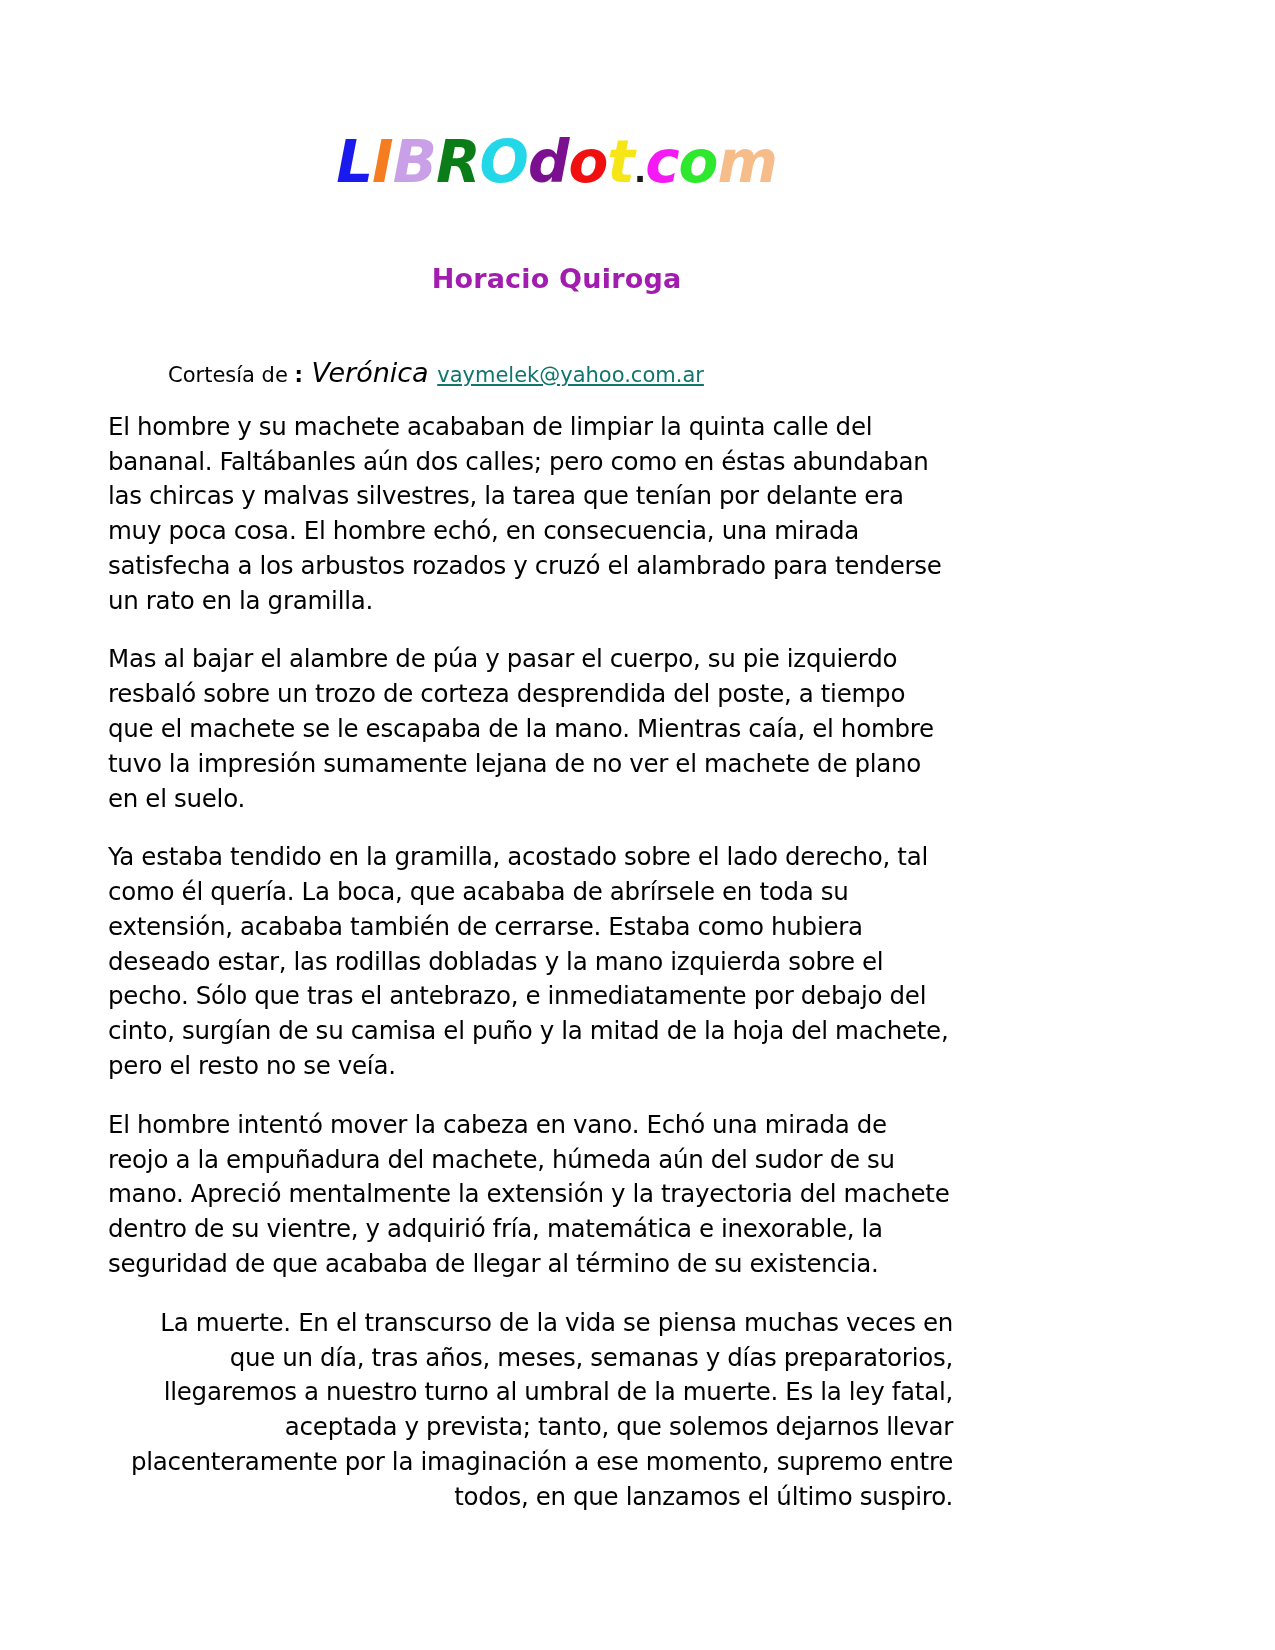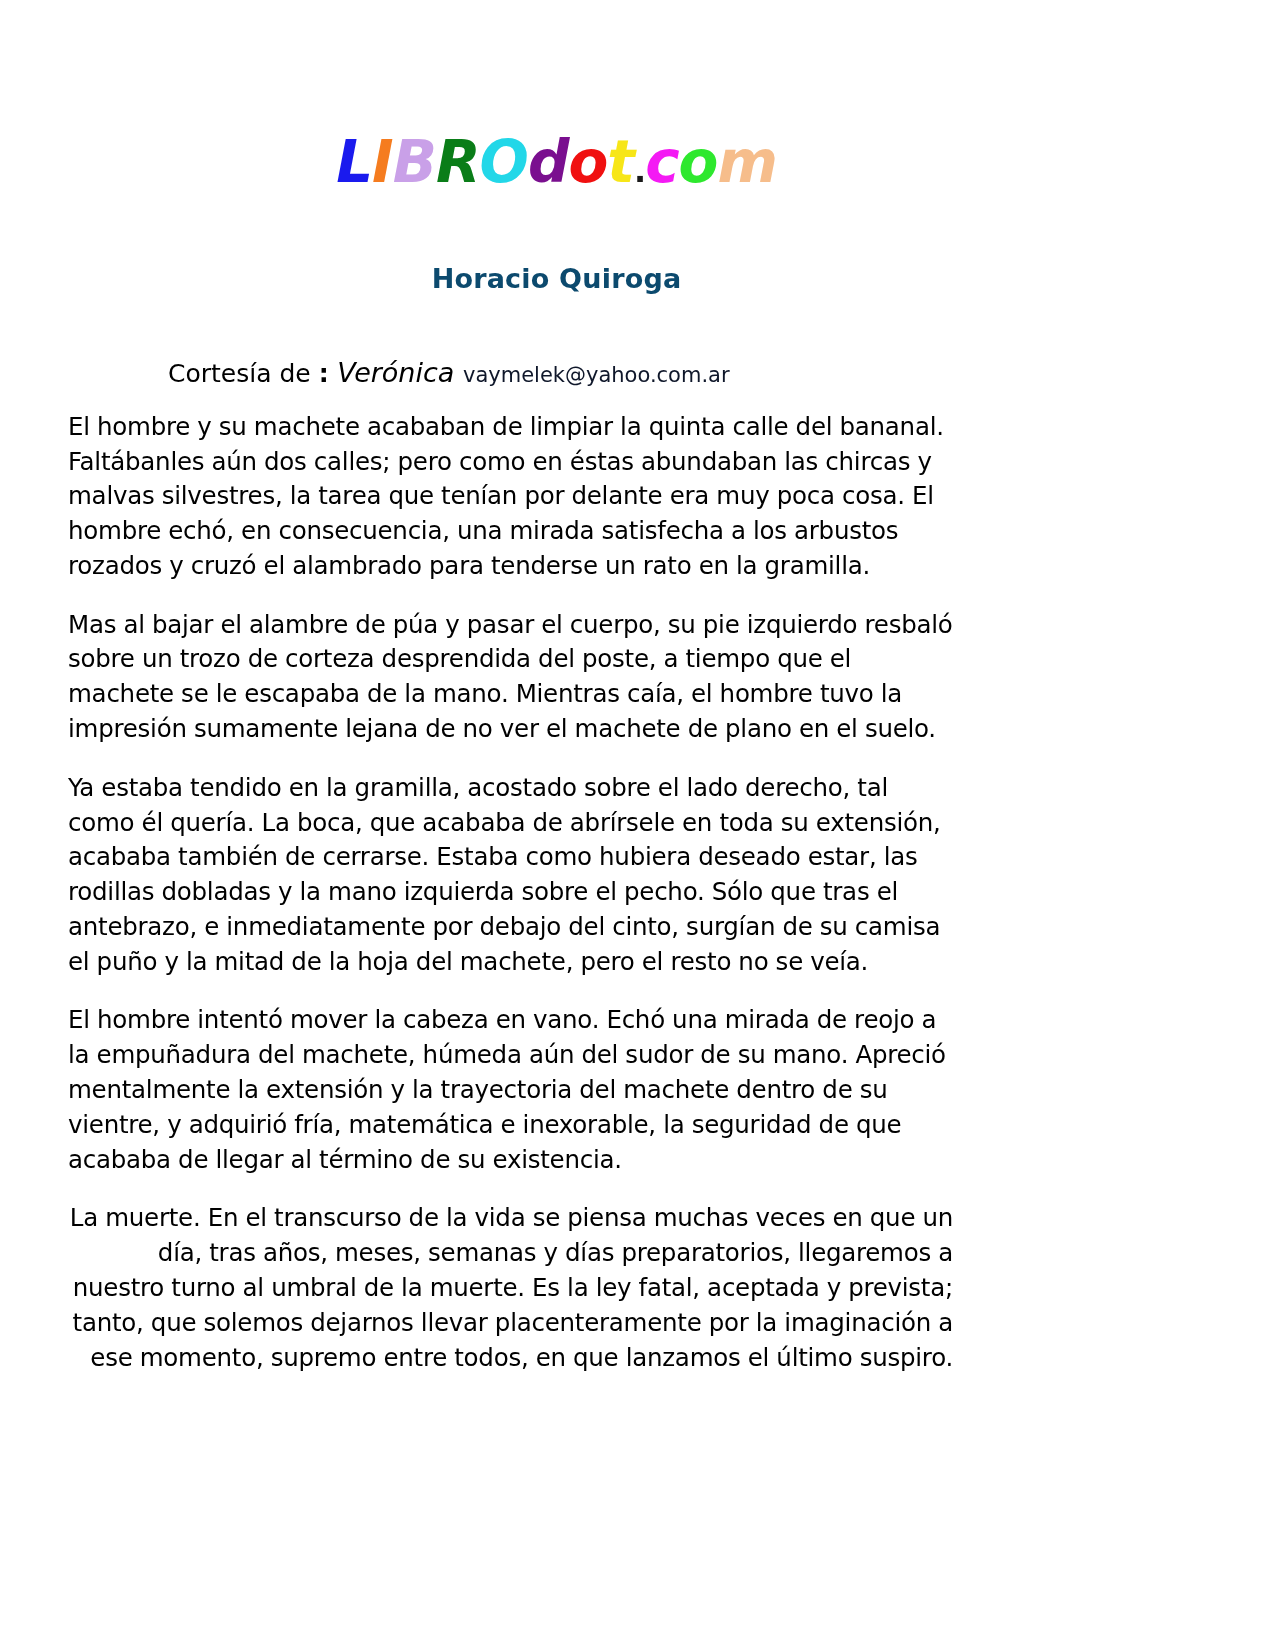--- a/index.html
+++ b/index.html
@@ -43,50 +43,51 @@
   .logo span { display: inline-block; }
 
   
   .doc-title {
     margin: 0;
     text-align: center;
     font-family: "DejaVu Sans", sans-serif;
     font-weight: bold;
     font-size: 27px;
     letter-spacing: 0.2px;
-    color: #0c4a6e;
+    color: #a21caf;
   }
   .title-author { padding-top: 72px; }
   .title-work   { padding-top: 36px; }
 
   
   .courtesy {
     margin: 0;
     padding-top: 62px;
     padding-left: 168px;
     padding-right: 168px;
     font-size: 25px;
     line-height: 1.25;
     white-space: nowrap;
   }
-  .courtesy .lead { font-size: 25px; }
+  .courtesy .lead { font-size: 21px; }
   .courtesy .lead-colon { font-weight: bold; }
   .courtesy .name {
     font-size: 27px;
     font-style: italic;
   }
   .courtesy .email {
     font-size: 21px;
-    color: #0f172a;
+    color: #0f766e;
+    text-decoration: underline;
     cursor: pointer;
   }
 
   
   .body-text {
-    padding-left: 68px;
+    padding-left: 108px;
     padding-right: 160px;
     padding-top: 20px;
   }
   .body-text p {
     margin: 0 0 24px 0;
     font-family: "DejaVu Sans", sans-serif;
     font-size: 24.5px;
     line-height: 1.42;
     color: #000000;
     text-align: left;

